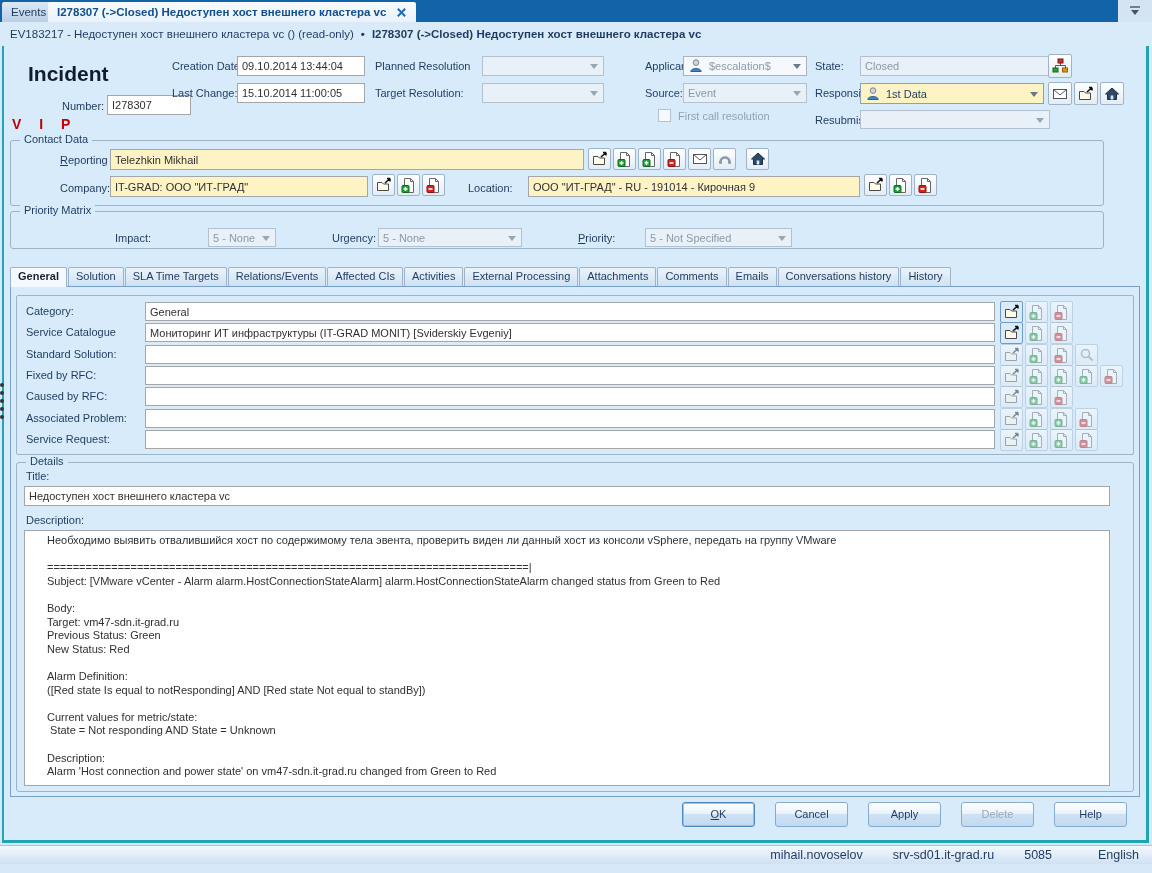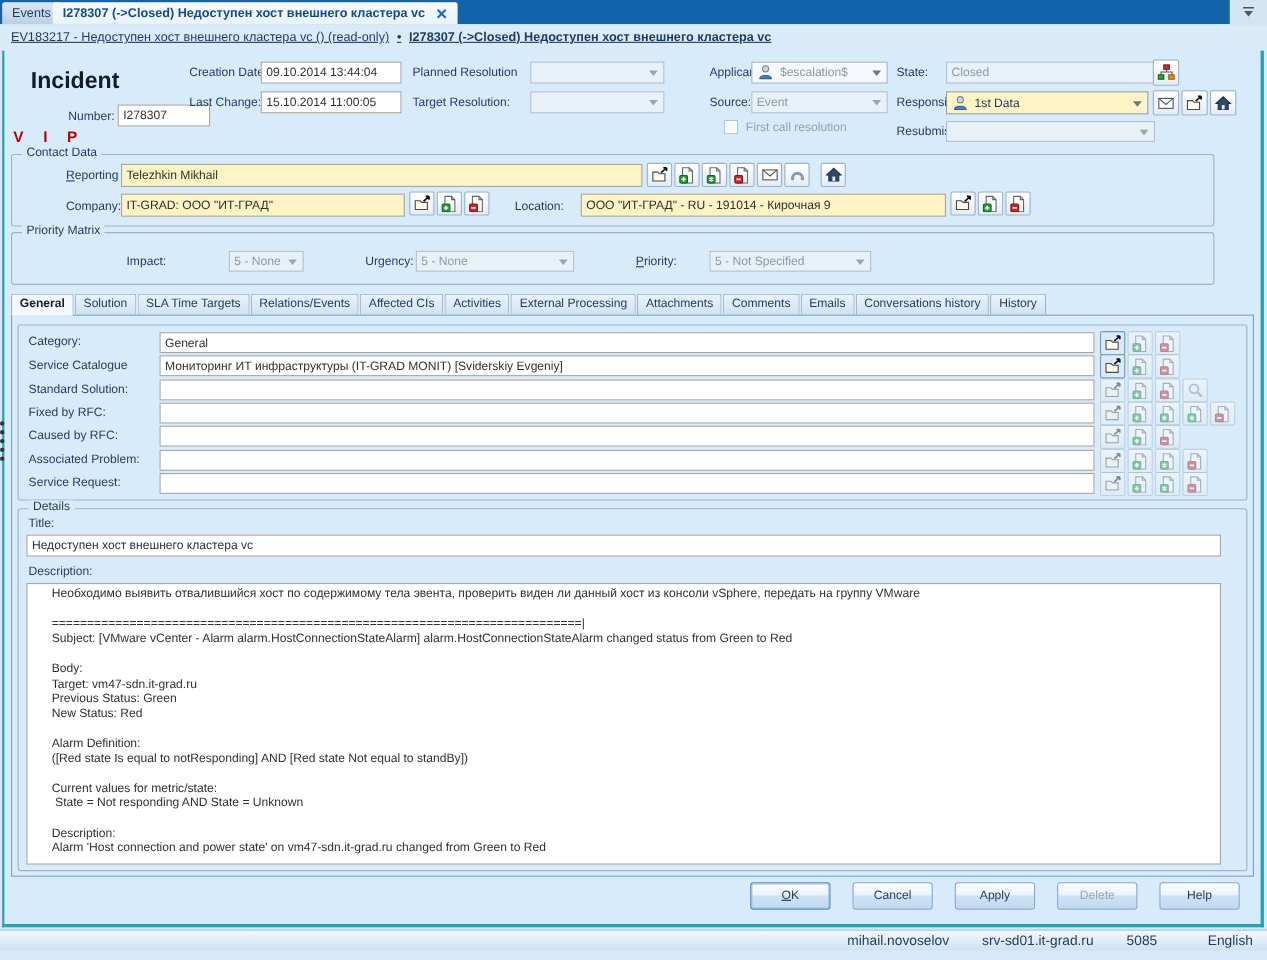--- a/index.html
+++ b/index.html
@@ -11,21 +11,21 @@
   .tabbar .tab { position:absolute; top:2px; height:20px; display:flex; align-items:center;
     padding:0 9px; font-size:11.5px; border-radius:2px 2px 0 0; white-space:nowrap; cursor:default; }
   .tab-events { left:2px; background:linear-gradient(#dce9f5,#b9cfe4); color:#1d3a5f; }
   .tab-active { left:48px; background:linear-gradient(#f8fbff,#e9f2fb); color:#0f4d8f; font-weight:bold; }
   .tab-active .x { margin-left:10px; width:11px; height:11px; display:inline-block; }
   .tab-scroll { position:absolute; right:0; top:0; width:34px; height:22px; background:#d4e4f2;
     display:flex; align-items:center; justify-content:center; }
 
   
   .crumbbar { position:absolute; left:0; top:22px; width:1152px; height:24px; background:#d9ebf9;
-    display:flex; align-items:center; padding-left:10px; font-size:11.5px; color:#1d3a5f; white-space:nowrap;text-decoration:underline; }
+    display:flex; align-items:center; padding-left:10px; font-size:11.5px; color:#1d3a5f; white-space:nowrap; }
   .crumbbar b { font-weight:bold; }
   .crumbbar .dot { margin:0 7px; font-weight:bold; }
 
   
   .form { position:absolute; left:2px; top:46px; width:1147px; height:797px; background:#d8ebfa;
     border-left:2px solid #21a4b4; border-right:3px solid #21a4b4; border-bottom:3px solid #21a4b4; }
   .lbl { position:absolute; font-size:11px; color:#1d3a5f; white-space:nowrap; }
   .lbl.dim { color:#8fa3b5; }
   .u-first::first-letter { text-decoration:underline; }
 
@@ -310,21 +310,21 @@
     <span class="icon-btn">
         <svg viewBox="0 0 16 16">
           <path d="M3.5 1.5h6l3 3v11h-9z" fill="#fff" stroke="#666"></path>
           <path d="M9.5 1.5v3h3" fill="none" stroke="#666"></path>
           <rect x="1" y="8.5" width="7" height="7" rx="1" fill="#d42222" stroke="#8e1111"></rect>
           <path d="M2.5 12h4" stroke="#fff" stroke-width="1.6"></path>
         </svg>
       </span>
   </div>
 
-  <div class="groupbox" style="left:6px;top:165px;width:1094px;height:48px">
+  <div class="groupbox" style="left:6px;top:165px;width:1094px;height:38px">
     <span class="legend">Priority Matrix</span>
   </div>
   <div class="lbl" style="left:111px;top:186px">Impact:</div>
   <div class="combo dis" style="left:204px;top:182px;width:68px;height:19px">
       <span>5 - None</span>
     </div>
   <div class="lbl" style="left:328px;top:186px">Urgency:</div>
   <div class="combo dis" style="left:374px;top:182px;width:144px;height:19px">
       <span>5 - None</span>
     </div>

